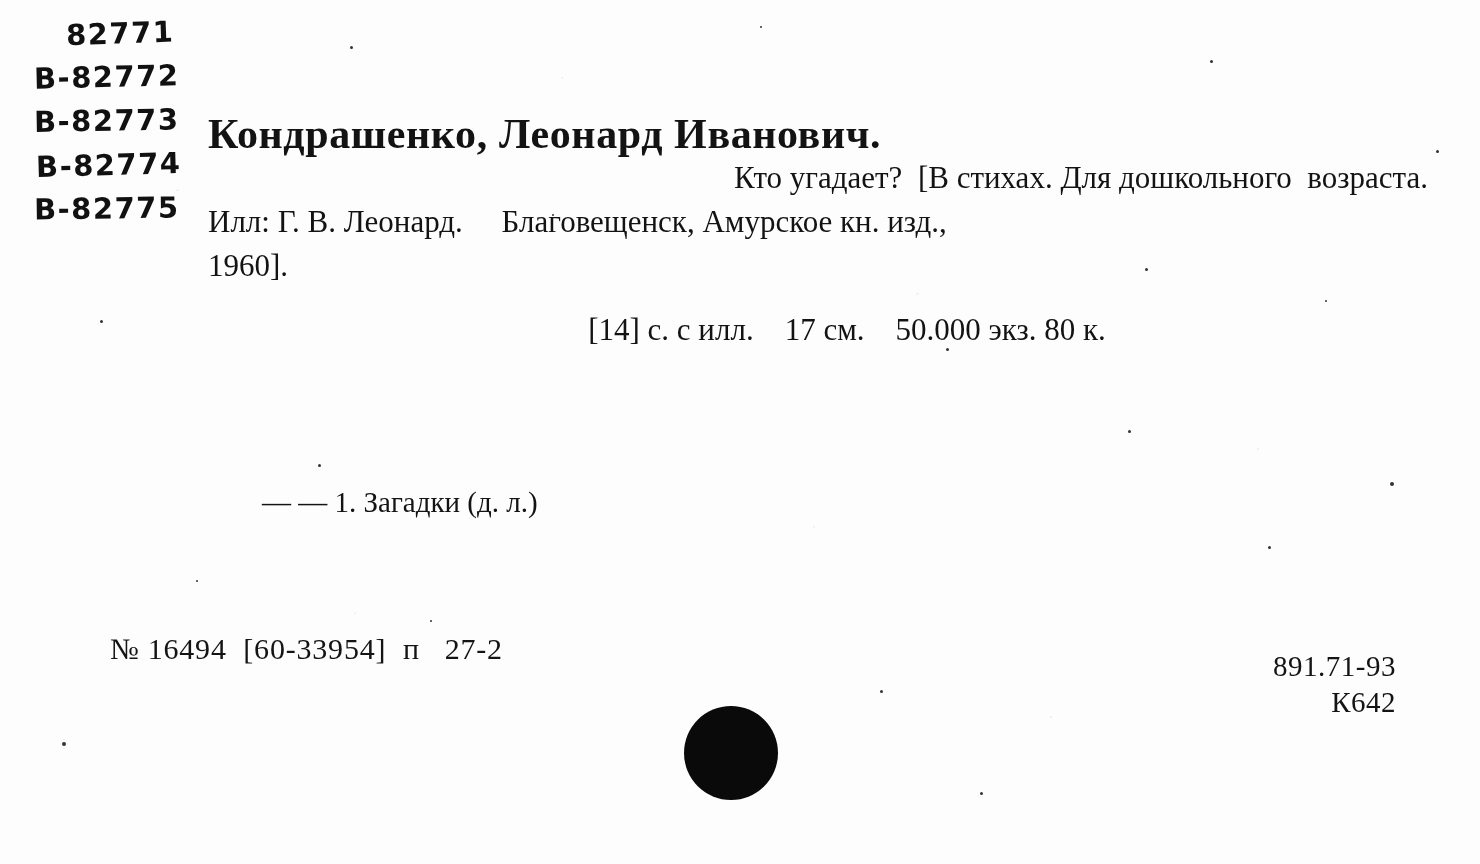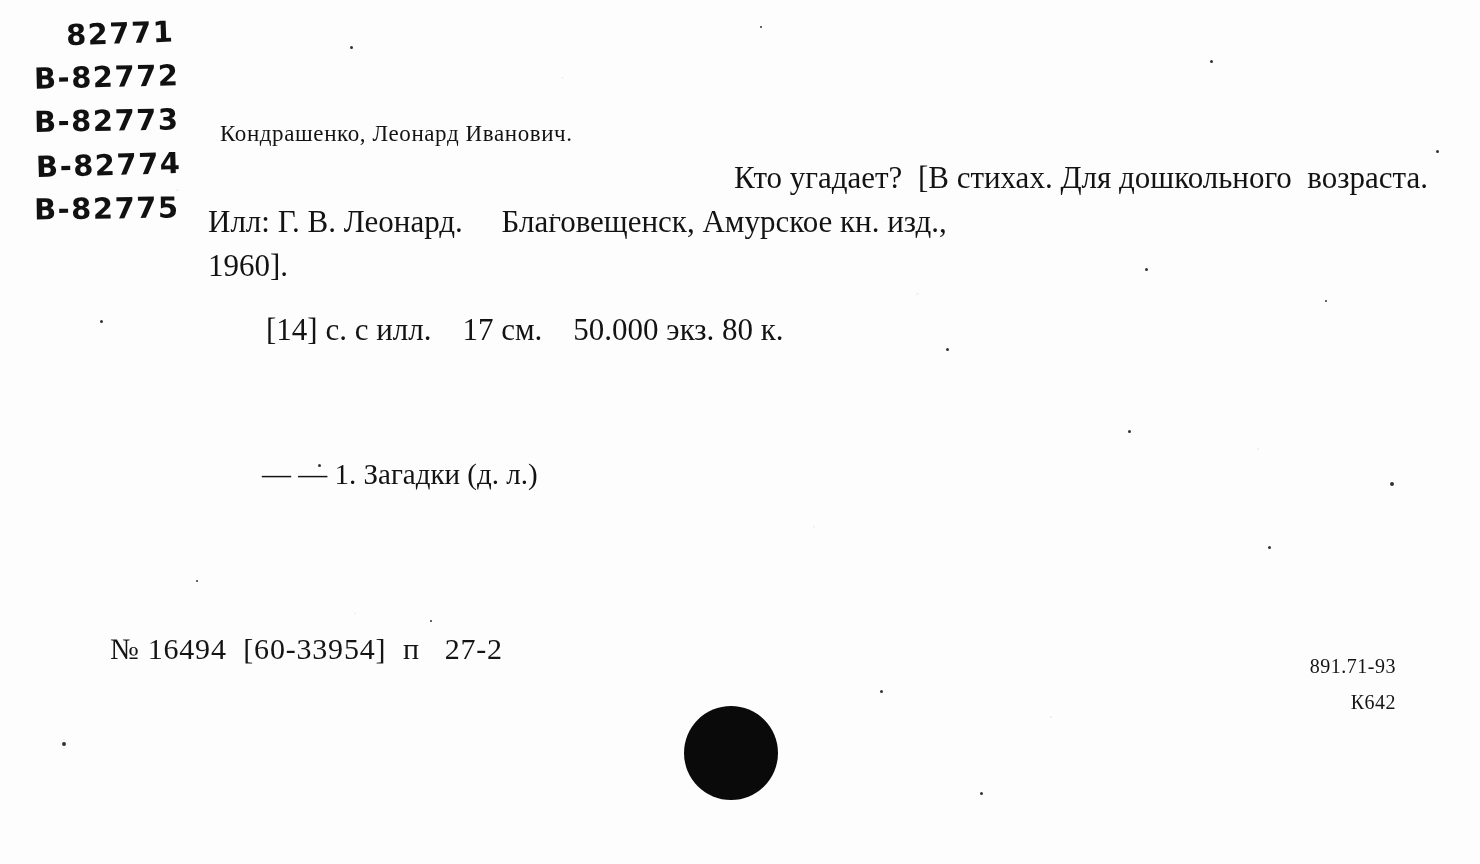--- a/index.html
+++ b/index.html
@@ -62,37 +62,37 @@
     width: 1220px;
   }
   .record-line {
     font-family: "Liberation Serif", serif;
     font-size: 31px;
     line-height: 44px;
     color: #131313;
     white-space: pre;
   }
   #author-line {
-    font-weight: 400;
+    font-weight: 700;
     letter-spacing: 0.6px;
-    font-size: 23px;
-    margin-left: 12px;
+    font-size: 42px;
   }
   #title-line { padding-left: 42px; text-align: right; }
   #imprint-line-2 { padding-left: 0px; }
   #collation-line {
     padding-left: 58px;
     margin-top: 20px;
+    text-align: center;
   }
 
   
   #tracing {
     position: absolute;
     left: 262px;
-    top: 458px;
+    top: 486px;
     font-family: "Liberation Serif", serif;
     font-size: 29px;
     color: #131313;
     white-space: pre;
   }
 
   
   #control-block {
     position: absolute;
     left: 110px;
@@ -109,21 +109,21 @@
 
   
   #classification {
     position: absolute;
     right: 84px;
     top: 648px;
     text-align: right;
   }
   .class-line {
     font-family: "Liberation Serif", serif;
-    font-size: 20px;
+    font-size: 29px;
     line-height: 36px;
     color: #141414;
     letter-spacing: 0.5px;
   }
 
   
   #punch-hole {
     position: absolute;
     left: 684px;
     top: 706px;

